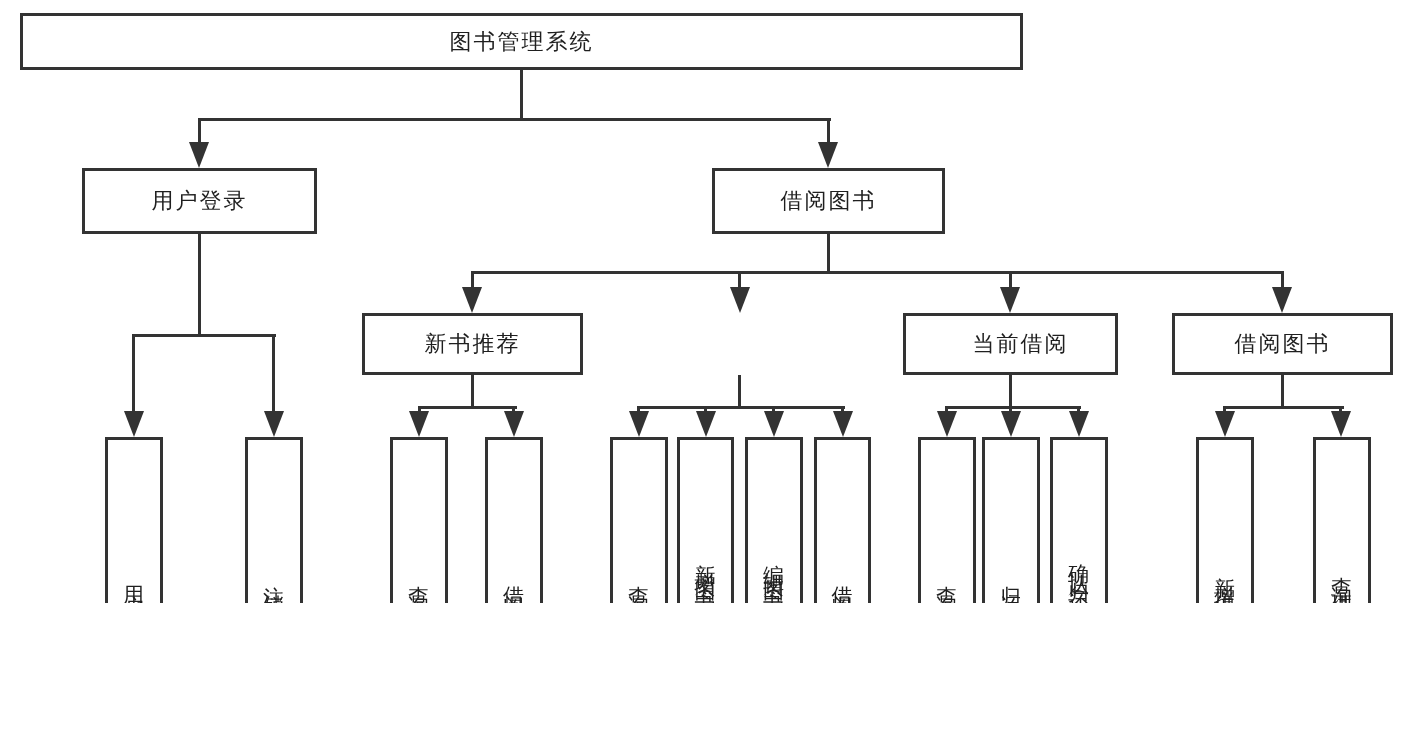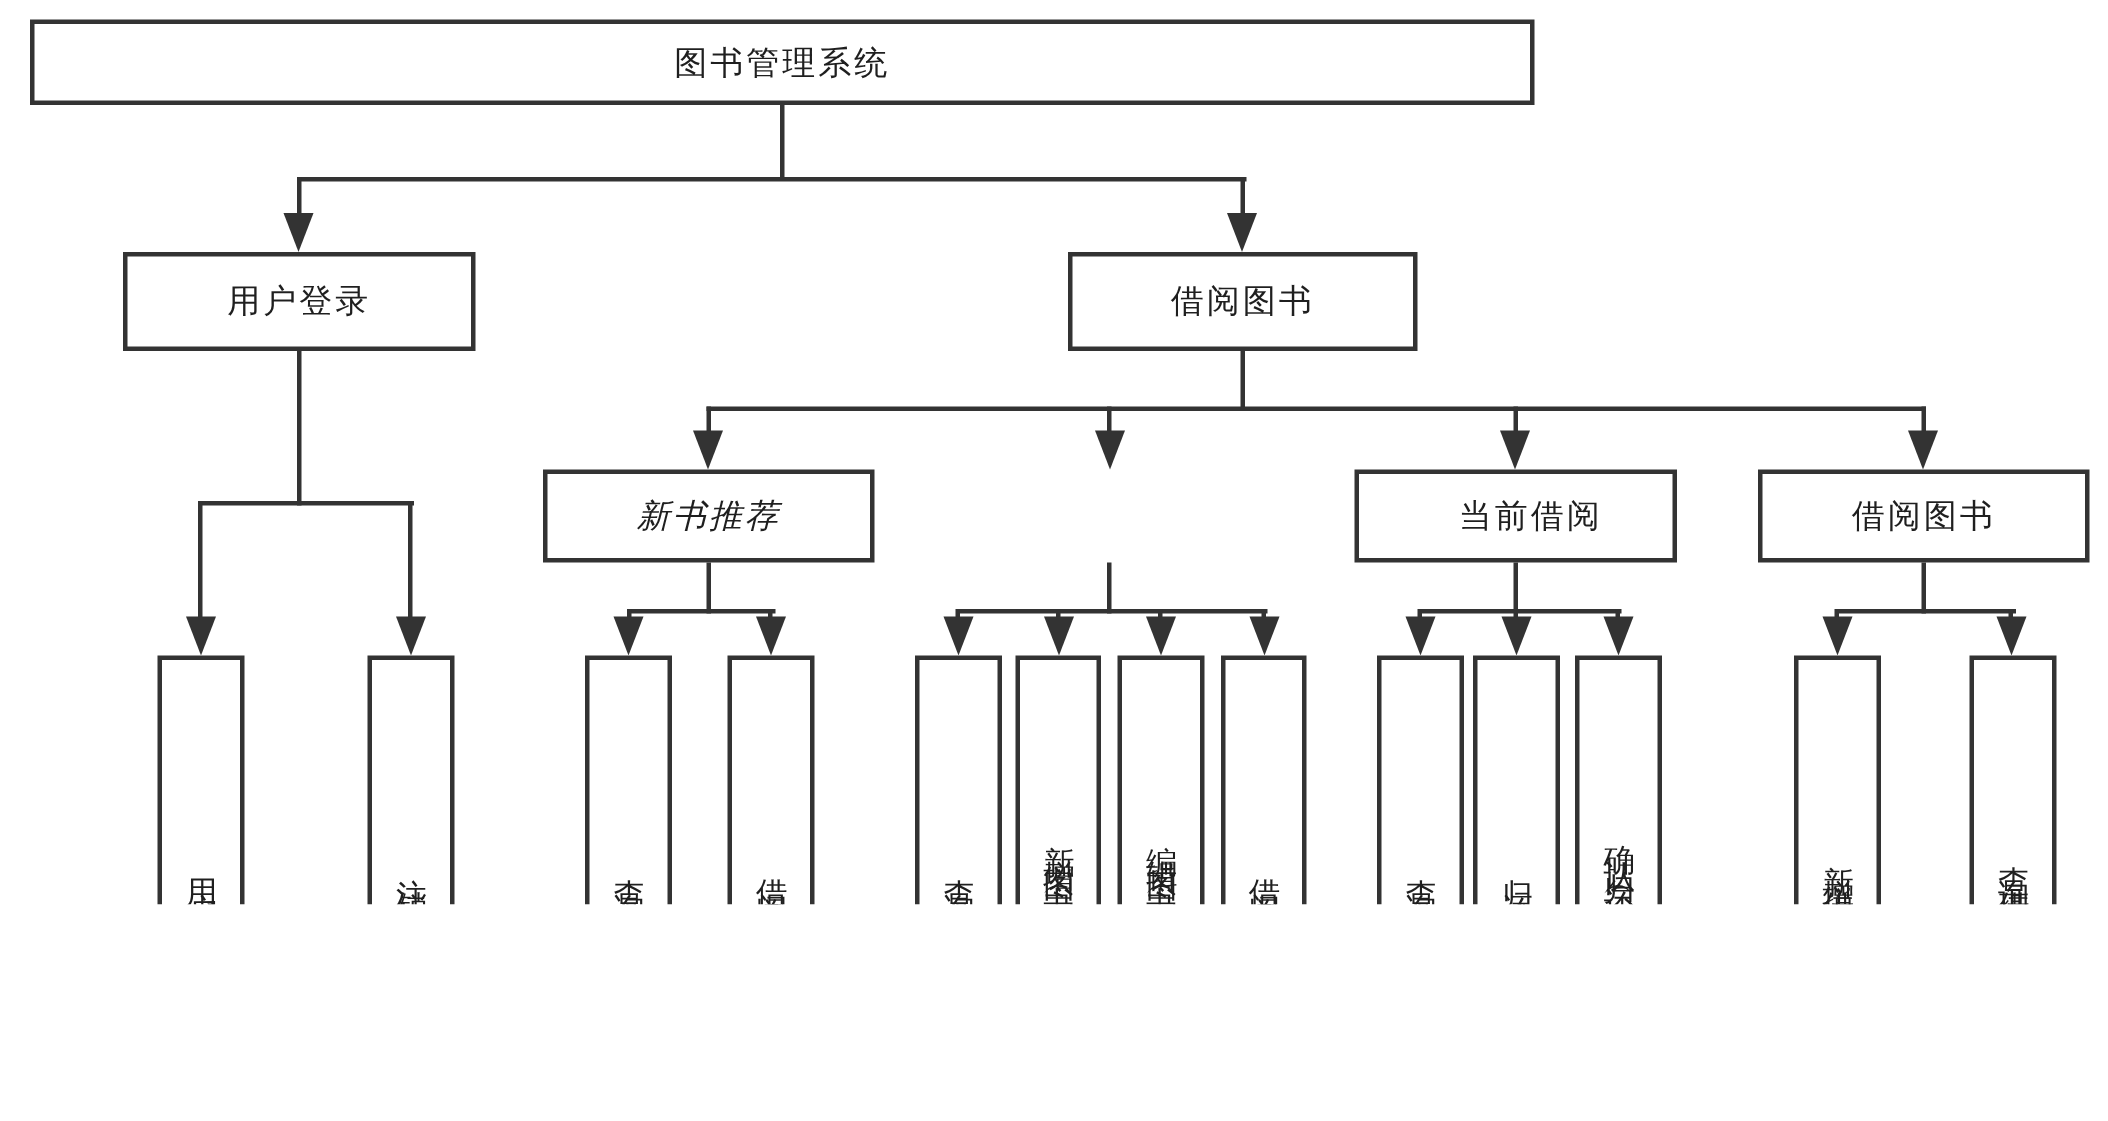--- a/index.html
+++ b/index.html
@@ -77,21 +77,21 @@
   <div class="hline" style="left:471px;top:271px;width:813px;"></div>
   <div class="vline" style="left:471px;top:271px;height:18px;"></div>
   <div class="arrow" style="left:462px;top:287px;"></div>
   <div class="vline" style="left:738px;top:271px;height:18px;"></div>
   <div class="arrow" style="left:730px;top:287px;"></div>
   <div class="vline" style="left:1009px;top:271px;height:18px;"></div>
   <div class="arrow" style="left:1000px;top:287px;"></div>
   <div class="vline" style="left:1281px;top:271px;height:18px;"></div>
   <div class="arrow" style="left:1272px;top:287px;"></div>
 
-  <div class="box" style="left:362px;top:313px;width:221px;height:62px;font-style:italic;">新书推荐</div>
+  <div class="box" style="left:362px;top:313px;width:221px;height:62px;">新书推荐</div>
   <div class="box" style="left:903px;top:313px;width:215px;height:62px;padding-left:20px;">当前借阅</div>
   <div class="box" style="left:1172px;top:313px;width:221px;height:62px;">借阅图书</div>
 
   <div class="vline" style="left:471px;top:375px;height:34px;"></div>
   <div class="hline" style="left:418px;top:406px;width:99px;"></div>
   <div class="vline" style="left:418px;top:406px;height:7px;"></div>
   <div class="arrow" style="left:409px;top:411px;"></div>
   <div class="vline" style="left:512px;top:406px;height:7px;"></div>
   <div class="arrow" style="left:504px;top:411px;"></div>
 

